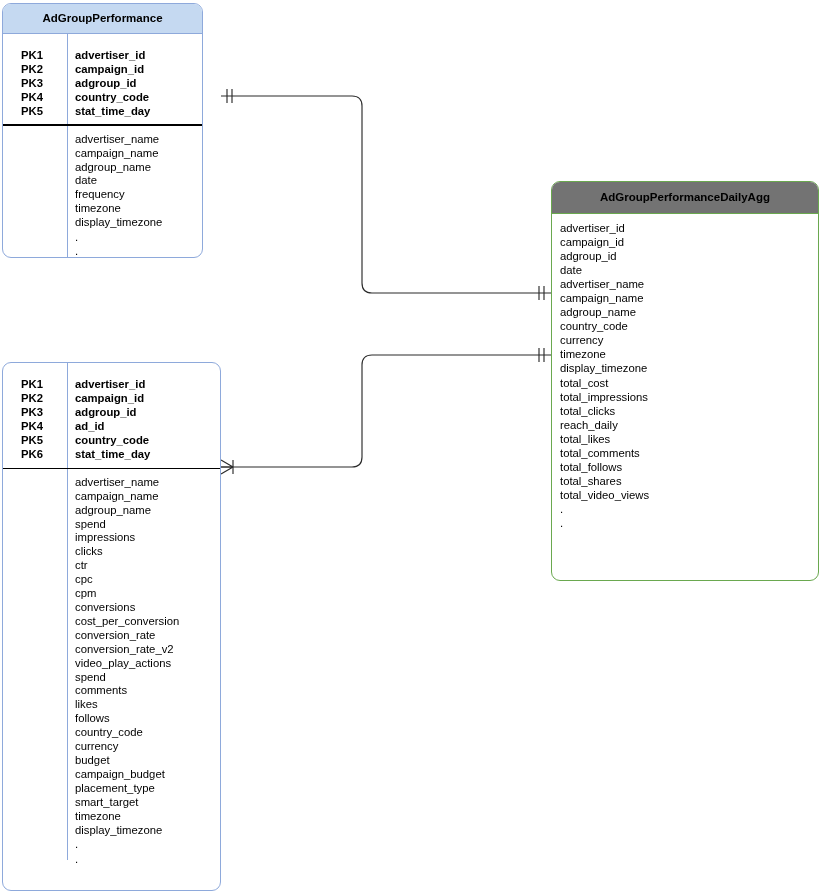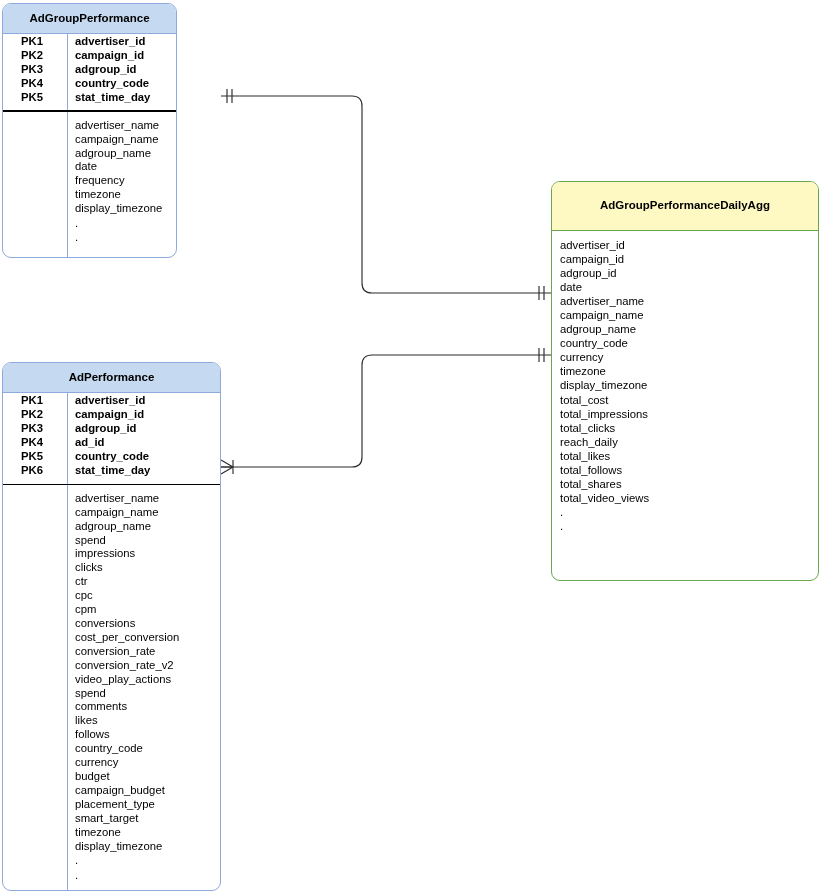--- a/index.html
+++ b/index.html
@@ -41,42 +41,42 @@
     display: flex;
     align-items: center;
     justify-content: center;
   }
   .blue .entity-header {
     background: #c5d9f1;
     border-bottom: 1.2px solid #8ea9db;
     height: 30px;
   }
   .green .entity-header {
-    background: #fef9c3;
+    background: #737373;
     border-bottom: 1.2px solid #6aa84f;
-    height: 49px;
+    height: 32px;
   }
 
   
   .kv-body {
     position: relative;
     height: calc(100% - 30px);
   }
   .col-divider {
     position: absolute;
     top: 0;
     bottom: 0;
     left: 64px;
     width: 1.2px;
     background: #8ea9db;
   }
   .pk-section {
     position: relative;
     display: flex;
-    padding-top: 0;
+    padding-top: 14px;
   }
   .pk-keys {
     width: 64px;
     box-sizing: border-box;
     padding-left: 18px;
   }
   .pk-names {
     flex: 1;
     box-sizing: border-box;
     padding-left: 8px;
@@ -166,21 +166,21 @@
       <path d="M 221 467 L 352 467 Q 362 467 362 457 L 362 365 Q 362 355 372 355 L 551 355"></path>
 
       <path d="M 221 460 L 233 467 M 221 474 L 233 467 M 221 467 L 233 467"></path>
       <line x1="233" y1="460" x2="233" y2="474"></line>
 
       <line x1="539" y1="348" x2="539" y2="362"></line>
       <line x1="544" y1="348" x2="544" y2="362"></line>
     </g>
   </svg>
 
-  <div class="entity blue" style="left:2px; top:3px; width:175px; height:255px;">
+  <div class="entity blue" style="left:2px; top:3px; width:201px; height:255px;">
     <div class="entity-header">AdGroupPerformance</div>
     <div class="kv-body">
       <div class="col-divider"></div>
 
       <div class="pk-section">
         <div class="pk-keys">
           <div>PK1</div>
           <div>PK2</div>
           <div>PK3</div>
           <div>PK4</div>
@@ -208,21 +208,20 @@
           <div>timezone</div>
           <div>display_timezone</div>
           <div class="dot">.</div>
           <div class="dot">.</div>
         </div>
       </div>
     </div>
   </div>
 
   <div class="entity blue" style="left:2px; top:362px; width:219px; height:529px;">
-    <div class="entity-header">AdPerformance</div>
     <div class="kv-body">
       <div class="col-divider"></div>
 
       <div class="pk-section">
         <div class="pk-keys">
           <div>PK1</div>
           <div>PK2</div>
           <div>PK3</div>
           <div>PK4</div>
           <div>PK5</div>
@@ -288,20 +287,21 @@
       <div>adgroup_name</div>
       <div>country_code</div>
       <div>currency</div>
       <div>timezone</div>
       <div>display_timezone</div>
       <div>total_cost</div>
       <div>total_impressions</div>
       <div>total_clicks</div>
       <div>reach_daily</div>
       <div>total_likes</div>
+      <div>total_comments</div>
       <div>total_follows</div>
       <div>total_shares</div>
       <div>total_video_views</div>
       <div>.</div>
       <div>.</div>
     </div>
   </div>
 
 </div>
 

